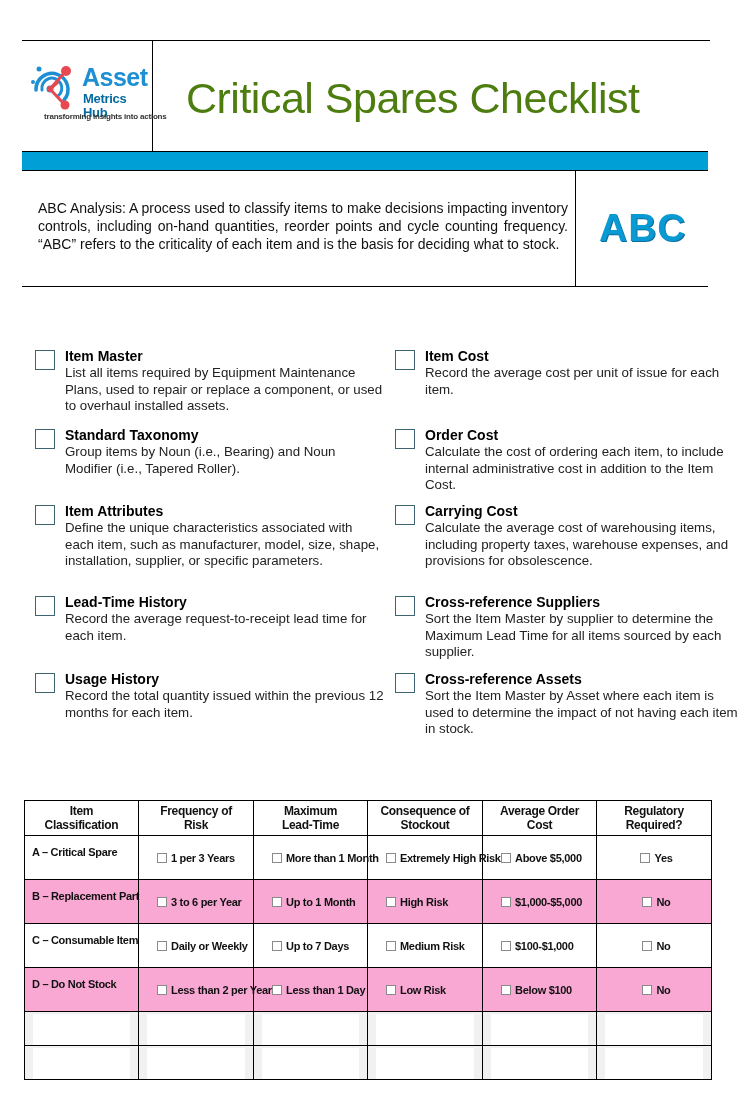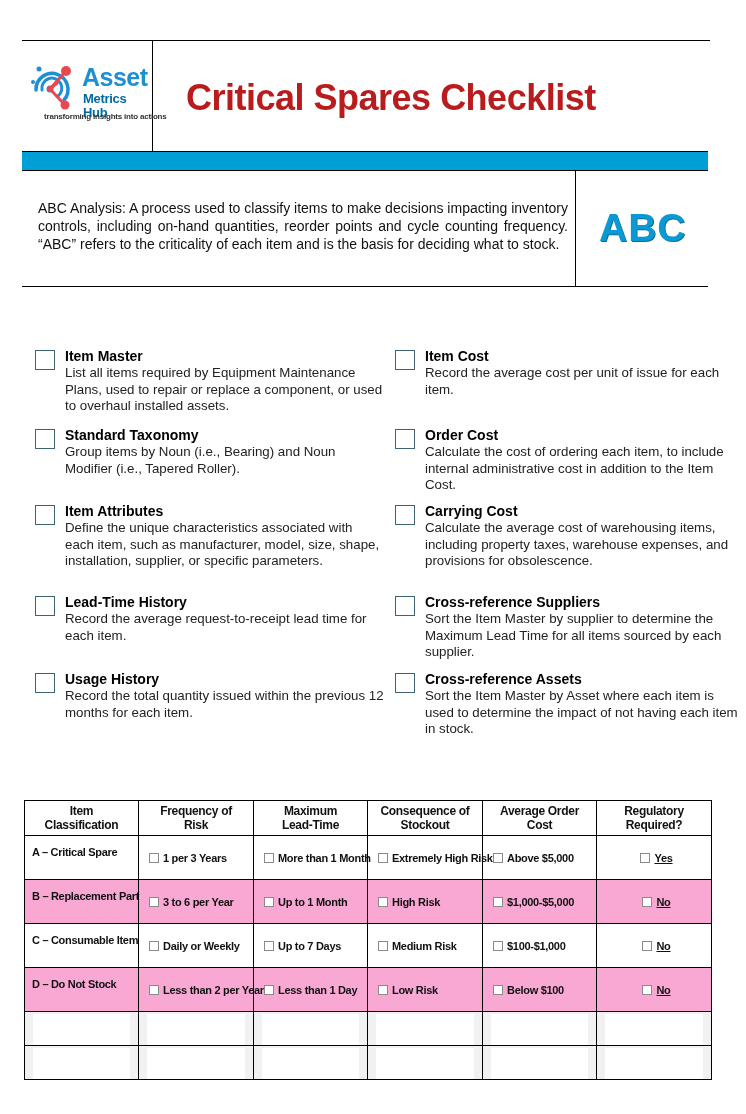--- a/index.html
+++ b/index.html
@@ -10,21 +10,21 @@
   
   .hdr-top { left: 22px; top: 40px; width: 688px; height: 0; border-top: 1.5px solid #000; }
   .hdr-vline { left: 152px; top: 40px; width: 0; height: 111px; border-left: 1.5px solid #000; }
   .logo { left: 26px; top: 60px; width: 122px; height: 70px; }
   .logo-word1 { position: absolute; left: 56px; top: 5px; font-weight: bold; font-size: 25px;
                 color: #1f8fd4; letter-spacing: -0.5px; line-height: 25px; }
   .logo-word2 { position: absolute; left: 57px; top: 32px; font-weight: bold; font-size: 13px;
                 color: #0369a1; line-height: 14px; letter-spacing: -0.3px; }
   .logo-tag { position: absolute; left: 4px; top: 52px; font-weight: bold; font-size: 8px;
               color: #333; letter-spacing: -0.2px; white-space: nowrap; margin-left: 14px; }
-  .title { left: 186px; top: 70px; font-size: 36px; font-weight: bold; color: #b91c1c;
+  .title { left: 186px; top: 70px; font-size: 43px; font-weight: normal; color: #4d7c0f;
            letter-spacing: -0.5px; white-space: nowrap; line-height: 56px; }
 
   .band { left: 22px; top: 151px; width: 686px; height: 18px; background: #009fd6;
           border-top: 1.5px solid #000; border-bottom: 1.5px solid #000; }
 
   
   .intro-text { left: 30px; top: 191px; width: 530px; font-size: 14px; line-height: 18px;
                 text-align: justify; color: #111; font-family: "Liberation Sans Narrow", "Liberation Sans", sans-serif; }
   .intro-vline { left: 575px; top: 170px; width: 0; height: 117px; border-left: 1.5px solid #000; }
   .intro-bottom { left: 22px; top: 286px; width: 686px; border-top: 1.5px solid #000; }
@@ -40,23 +40,23 @@
   .chk .desc { position: absolute; left: 30px; top: 17px; width: 320px; font-size: 13.3px;
                line-height: 16.6px; color: #222; }
 
   
   .tbl { position: absolute; left: 24px; top: 800px; border-collapse: collapse;
          table-layout: fixed; width: 687px; }
   .tbl th, .tbl td { border: 1.5px solid #000; padding: 0; }
   .tbl th { height: 34px; font-size: 12px; font-weight: bold; line-height: 14px;
             text-align: center; letter-spacing: -0.3px; vertical-align: middle; }
   .tbl td { height: 33px; font-size: 11px; font-weight: bold; letter-spacing: -0.3px;
-            vertical-align: middle; padding-left: 10px; white-space: nowrap; }
+            vertical-align: middle; padding-left: 18px; white-space: nowrap; }
   .tbl tr.shade td { background: #f9a8d4; }
-  .tbl td.center { text-align: center; padding-left: 5px; text-decoration: underline; }
+  .tbl td.center { text-align: center; padding-left: 5px; }
   .tbl td.classcell { padding-left: 7px; vertical-align: top; padding-top: 10px; }
   .cb { display: inline-block; width: 8px; height: 8px; border: 1px solid #8a8a8a;
         background: #fff; margin-right: 4px; vertical-align: -1px; }
   .tbl tr.blank td { background: #f1f1f1; padding: 0; }
   .blank-inner { margin: 2px 8px 0 8px; height: 31px; background: #fff; }
 </style>
 </head>
 <body>
 
 <div class="abs hdr-top"></div>

